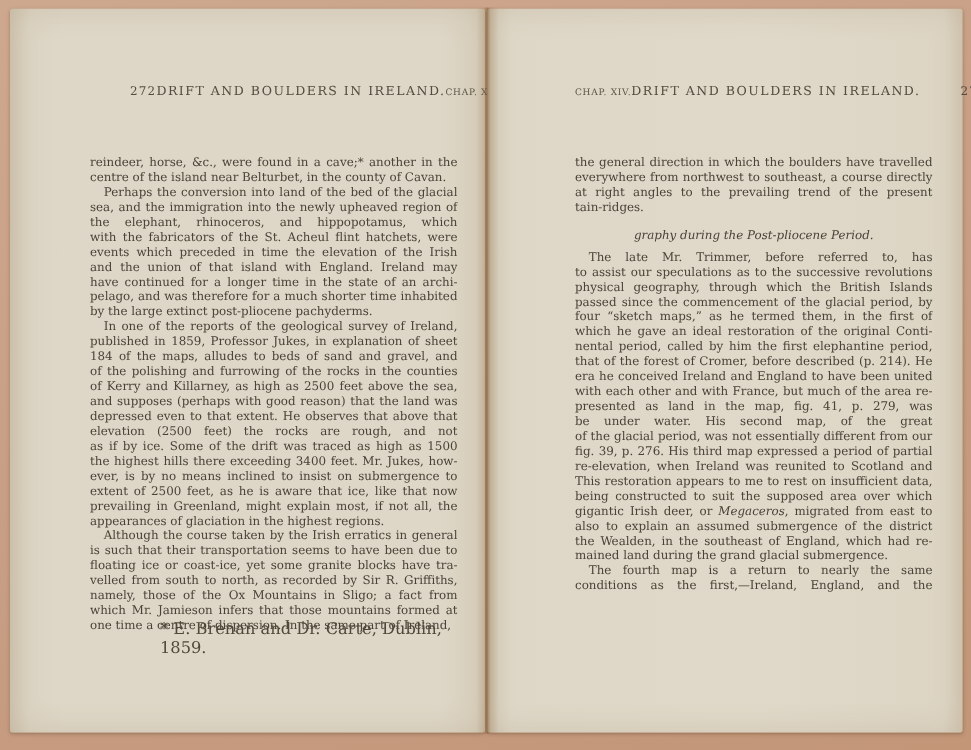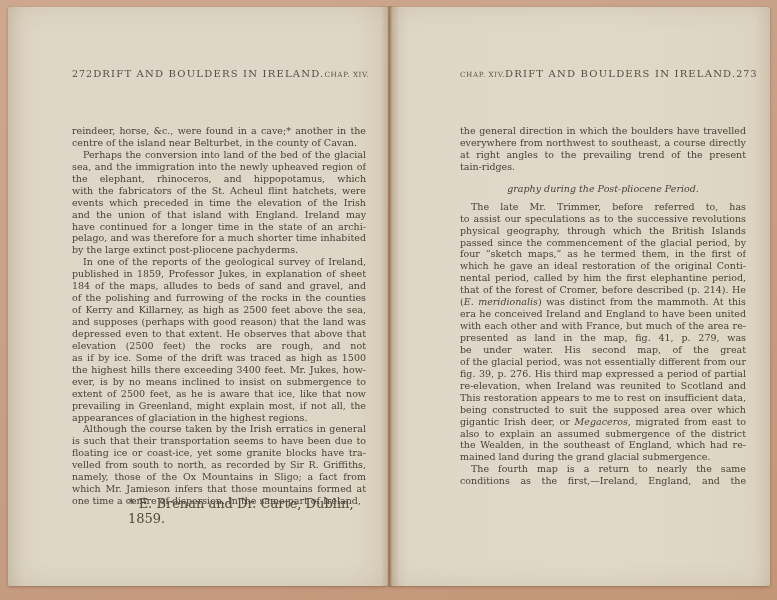--- a/index.html
+++ b/index.html
@@ -22,21 +22,21 @@
   .gutter{
     position:absolute;left:381px;top:6px;width:18px;height:581px;pointer-events:none;
     background:linear-gradient(90deg,rgba(146,110,70,0) 0%,rgba(146,110,70,.22) 36%,rgba(128,94,54,.55) 50%,rgba(146,110,70,.22) 64%,rgba(146,110,70,0) 100%);
   }
   .page-header{
     position:absolute;top:61px;display:flex;justify-content:space-between;align-items:baseline;
     color:#5a5244;white-space:nowrap;
   }
   .page.left  .page-header{left:64px;width:294px;}
   .page.right .page-header{left:70px;width:286px;}
-  .folio{font-size:9.5px;letter-spacing:1px;color:#544c3f;}
+  .folio{font-size:9.5px;letter-spacing:1px;color:#544c3f;margin-left:32px;}
   .running-title{font-size:10px;letter-spacing:1.2px;color:#544c3f;}
   .chapter{font-size:7.2px;letter-spacing:.6px;color:#5d5546;}
   .page-body{position:absolute;top:87px;font-size:9.5px;line-height:11.95px;color:var(--ink,#484238);margin-top:31px;}
   .page.left  .page-body{left:64px;width:294px;}
   .page.right .page-body{left:70px;width:286px;}
   .para .line{text-align:justify;text-align-last:justify;height:11.95px;overflow:hidden;}
   .para .line.last{text-align-last:left;}
   .para.indented .line.first{text-indent:11px;}
   .para.heading{margin:10px 0 6px;font-style:italic;}
   .para.heading .line{text-align:center;text-align-last:center;}
@@ -116,21 +116,20 @@
         </div>
         <div class="para indented">
           <div class="line first">The late Mr. Trimmer, before referred to, has endeavored</div>
           <div class="line">to assist our speculations as to the successive revolutions in</div>
           <div class="line">physical geography, through which the British Islands have</div>
           <div class="line">passed since the commencement of the glacial period, by</div>
           <div class="line">four “sketch maps,” as he termed them, in the first of</div>
           <div class="line">which he gave an ideal restoration of the original Conti-</div>
           <div class="line">nental period, called by him the first elephantine period, or</div>
           <div class="line">that of the forest of Cromer, before described (p. 214).  He</div>
-          <div class="line">(<i>E. meridionalis</i>) was distinct from the mammoth.  At this</div>
           <div class="line">era he conceived Ireland and England to have been united</div>
           <div class="line">with each other and with France, but much of the area re-</div>
           <div class="line">presented as land in the map, fig. 41, p. 279, was supposed to</div>
           <div class="line">be under water.  His second map, of the great submergence</div>
           <div class="line">of the glacial period, was not essentially different from our map,</div>
           <div class="line">fig. 39, p. 276.  His third map expressed a period of partial</div>
           <div class="line">re-elevation, when Ireland was reunited to Scotland and the</div>
           <div class="line">This restoration appears to me to rest on insufficient data,</div>
           <div class="line">being constructed to suit the supposed area over which the</div>
           <div class="line">gigantic Irish deer, or <i>Megaceros</i>, migrated from east to west,</div>

